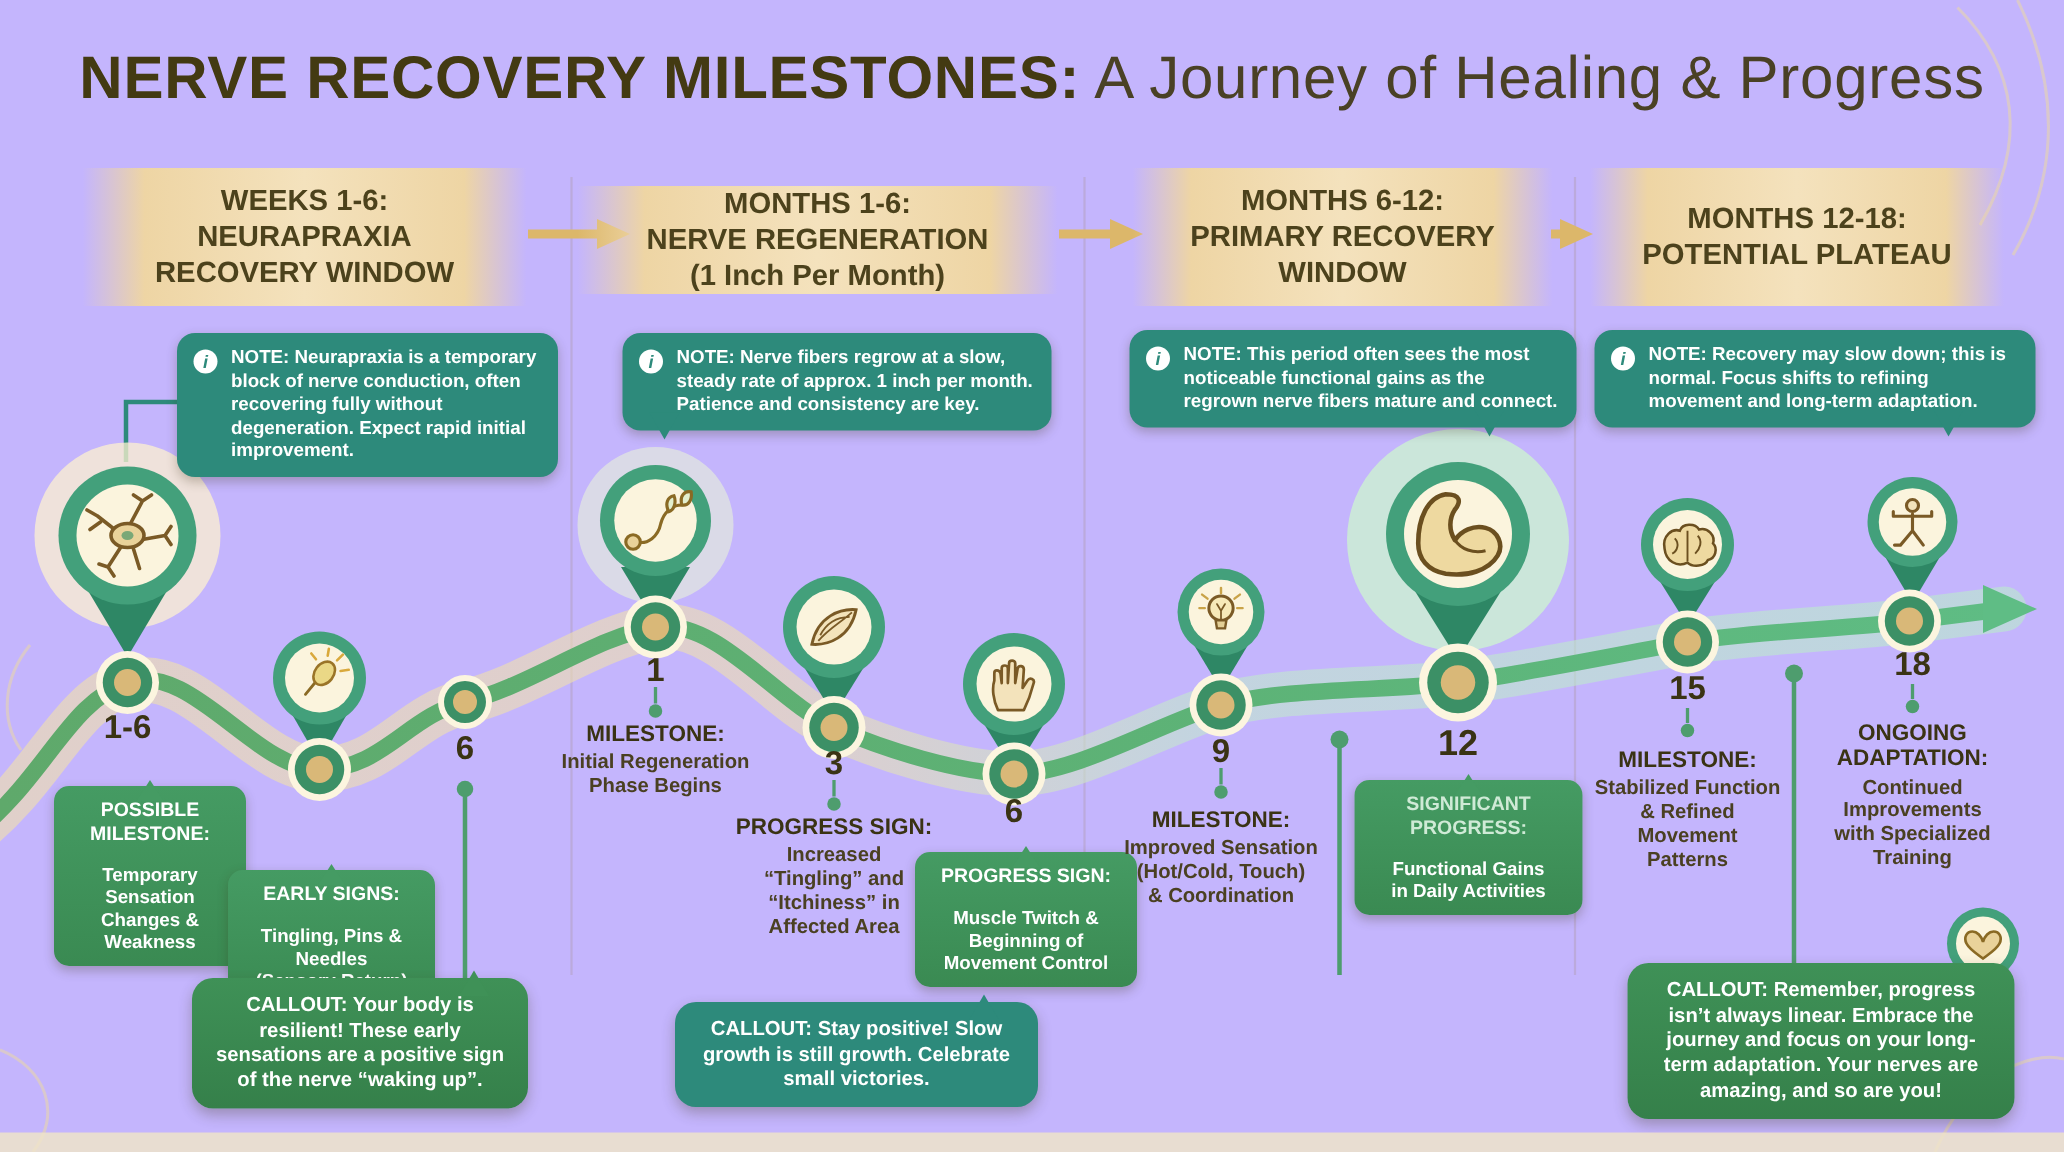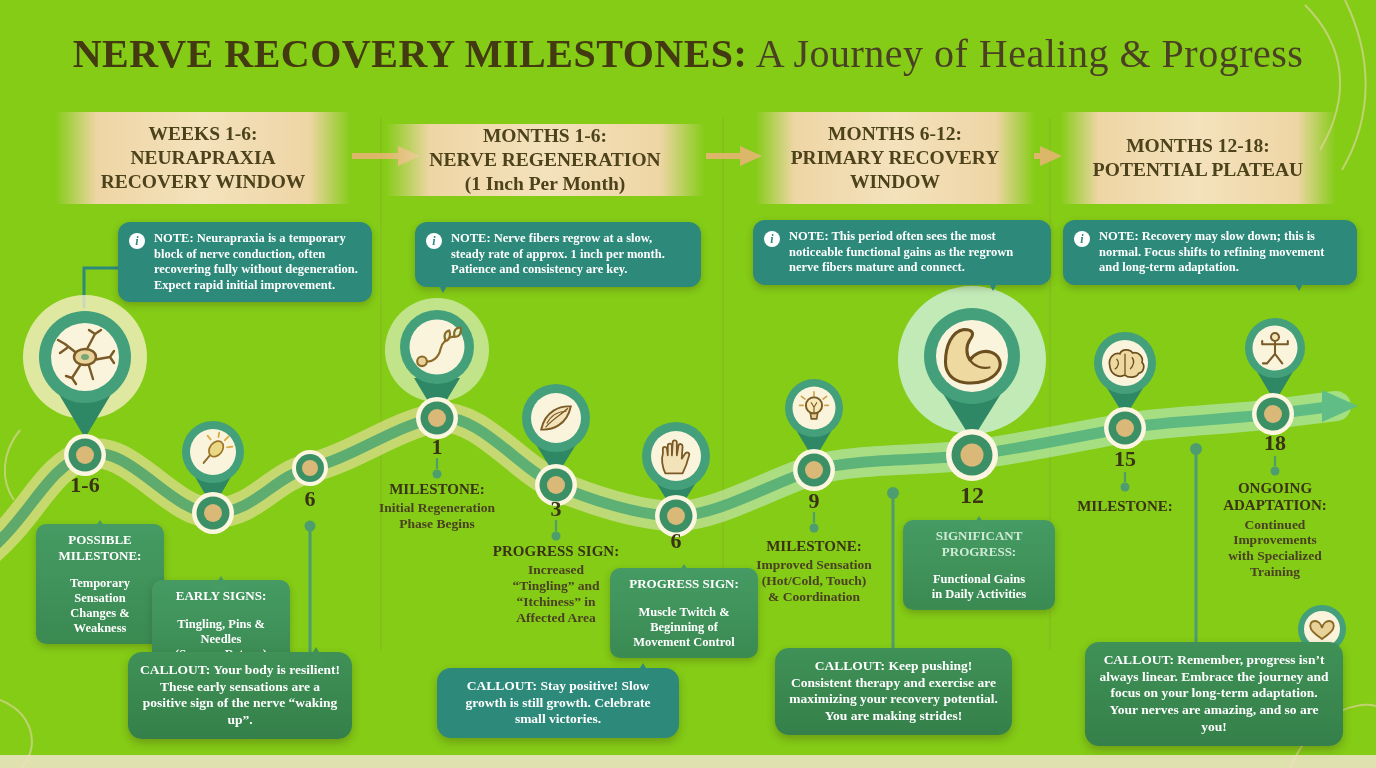--- a/index.html
+++ b/index.html
@@ -1,17 +1,17 @@
 <!DOCTYPE html>
 <html><head>
 <meta charset="utf-8">
 <style>
   html,body{margin:0;padding:0;}
   body{font-family:"Liberation Sans", sans-serif;}
-  .canvas{position:relative;width:1376px;height:768px;background:#84cc16;overflow:hidden;font-family:Liberation Serif, serif;}
+  .canvas{position:relative;width:1376px;height:768px;background:#c4b5fd;overflow:hidden;}
   .abs{position:absolute;}
 
   
   .title{top:30px;left:0;width:100%;text-align:center;font-size:40px;letter-spacing:.5px;color:#4a4125;}
   .title .t-bold{font-weight:800;color:#433a12;}
   .title .t-reg{font-weight:400;}
 
   
   .phase{display:flex;align-items:center;justify-content:center;text-align:center;
          font-weight:700;font-size:19.5px;line-height:1.24;color:#4c421c;white-space:pre-line;
@@ -42,21 +42,21 @@
   .plain .h{display:block;font-weight:800;font-size:15px;white-space:pre-line;color:#3a3314;line-height:1.15;}
   .plain .b{display:block;font-weight:600;font-size:13.5px;white-space:pre-line;line-height:1.18;margin-top:2px;color:#4a4022;}
 
   
   .num{font-weight:800;font-size:22px;color:#3a3314;text-align:center;transform:translateX(-50%);}
 
   
   .callout{border-radius:14px;color:#fff;padding:10px 12px;font-size:13.5px;font-weight:700;
         text-align:center;line-height:1.24;box-shadow:0 4px 9px rgba(60,50,20,.3);}
   .callout.green{background:linear-gradient(#3f9157,#35804a);}
-  .callout.teal{background:#2d8a7b;}
+  .callout.teal{background:#2d8a7b;margin-left:13px;}
   .callout.tail-tr::before{content:"";position:absolute;top:-15px;right:26px;
         border:10px solid transparent;border-bottom:17px solid #3f9157;}
   .callout.teal.tail-tr::before{border-bottom-color:#2d8a7b;}
 
   .bottom-band{left:0;bottom:0;width:100%;height:13px;background:#efe4c9;opacity:.85;}
 </style>
 </head>
 <body>
 
 <div class="canvas">
@@ -379,41 +379,41 @@
 Affected Area</span>
   </div>
   <div class="abs plain" style="left:814px;top:538px;width:185px;">
     <span class="h">MILESTONE:</span>
     <span class="b">Improved Sensation
 (Hot/Cold, Touch)
 &amp; Coordination</span>
   </div>
   <div class="abs plain" style="left:1125px;top:498px;width:175px;">
     <span class="h">MILESTONE:</span>
+    <span class="b">Stabilized Function
+&amp; Refined
+Movement
+Patterns</span>
   </div>
   <div class="abs plain" style="left:1275px;top:480px;width:165px;">
     <span class="h">ONGOING
 ADAPTATION:</span>
     <span class="b">Continued
 Improvements
 with Specialized
 Training</span>
   </div>
 
   <div class="abs callout green tail-tr" style="left:128px;top:652px;width:200px;">
     <b>CALLOUT:</b>
     <span>Your body is resilient! These early sensations are a positive sign of the nerve “waking up”.</span>
   </div>
   <div class="abs callout teal tail-tr" style="left:437px;top:668px;width:218px;">
     <b>CALLOUT:</b>
     <span>Stay positive! Slow growth is still growth. Celebrate small victories.</span>
   </div>
-  <div class="abs callout green" style="left:775px;top:648px;width:213px;">
-    <b>CALLOUT:</b>
-    <span>Keep pushing! Consistent therapy and exercise are maximizing your recovery potential. You are making strides!</span>
-  </div>
   <div class="abs callout green" style="left:1085px;top:642px;width:234px;">
     <b>CALLOUT:</b>
     <span>Remember, progress isn’t always linear. Embrace the journey and focus on your long-term adaptation. Your nerves are amazing, and so are you!</span>
   </div>
 
   <div class="abs bottom-band"></div>
 </div>
 
 </body></html>

